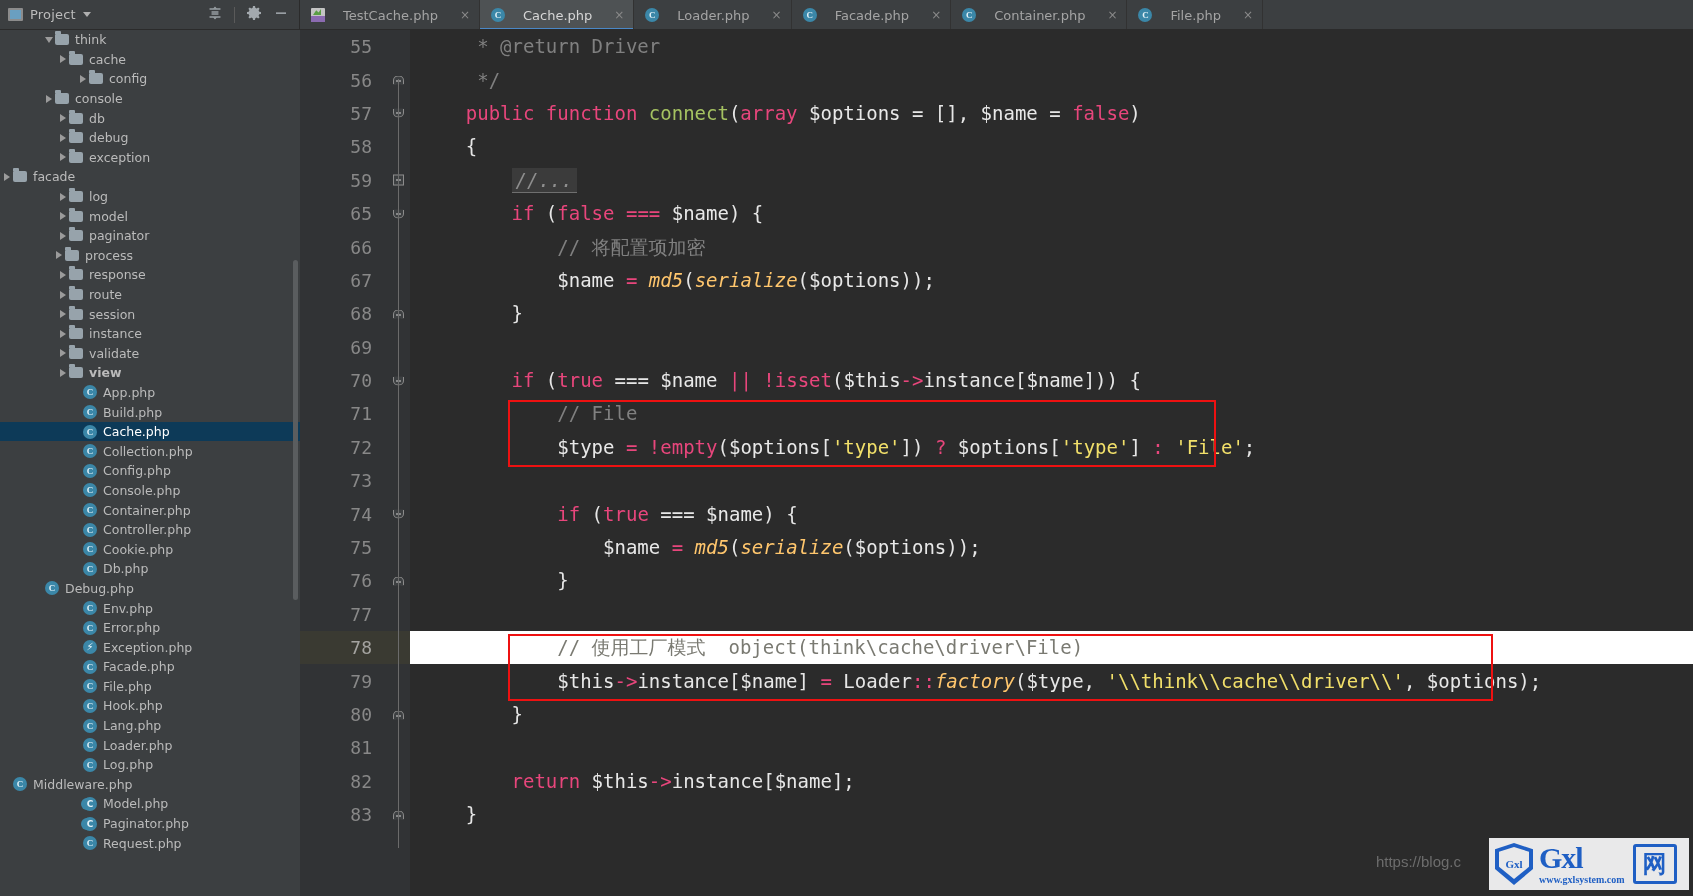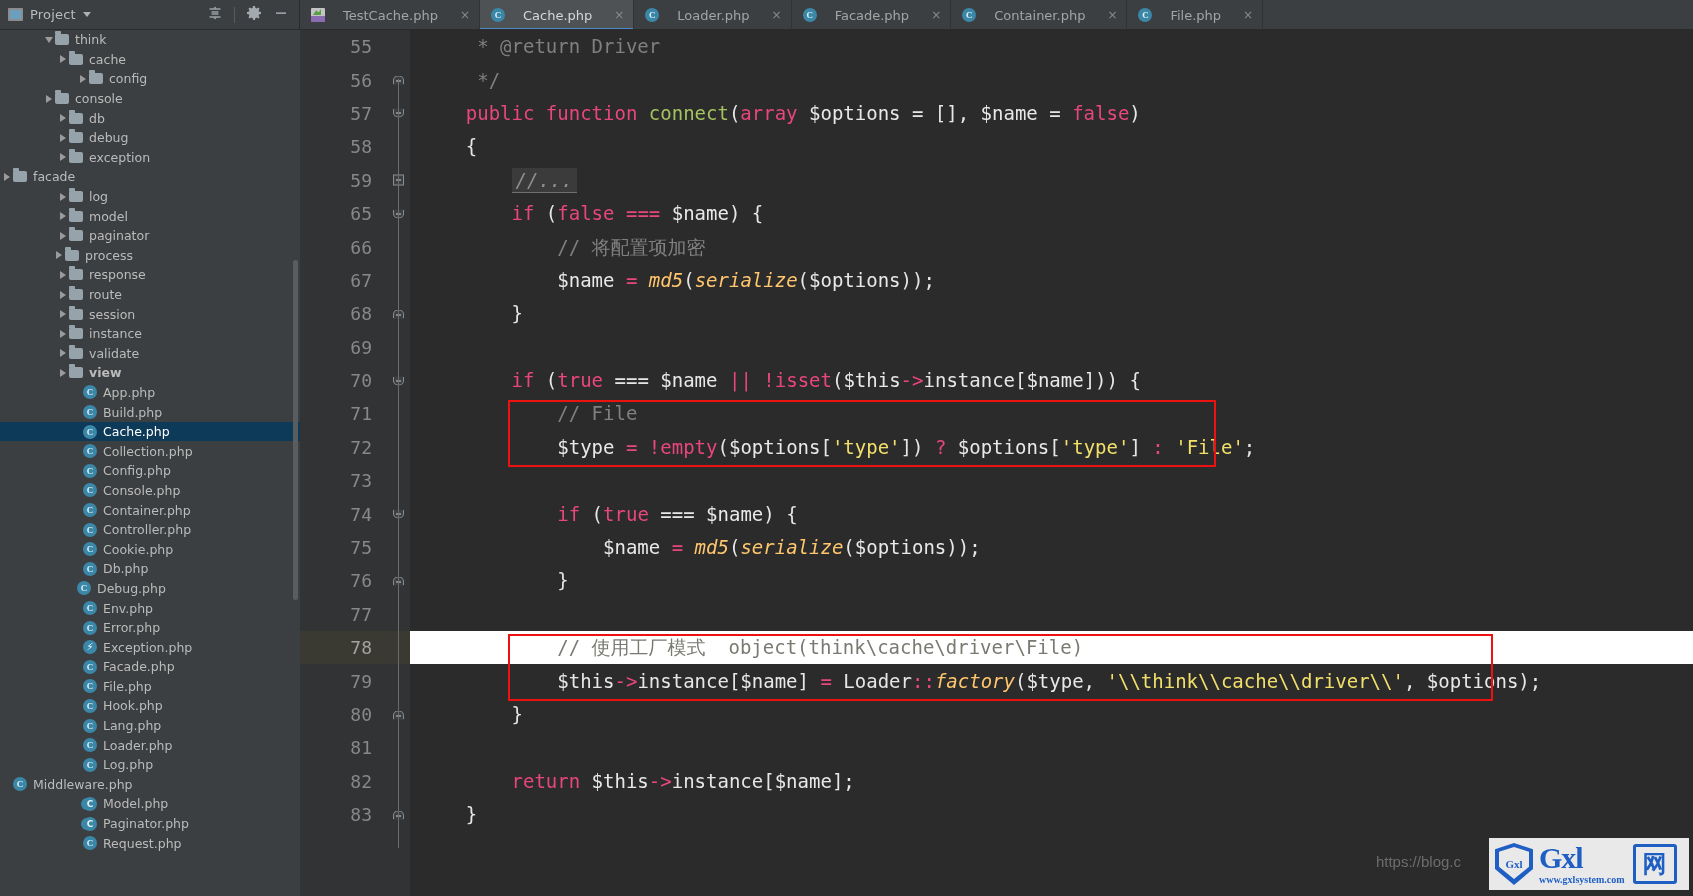--- a/index.html
+++ b/index.html
@@ -657,21 +657,21 @@
         <div class="tree-row" style="padding-left: 70px;">
           <span class="tw"></span>
           <span class="ficon cls"></span>
           <span class="lbl">Cookie.php</span>
         </div>
         <div class="tree-row" style="padding-left: 70px;">
           <span class="tw"></span>
           <span class="ficon cls"></span>
           <span class="lbl">Db.php</span>
         </div>
-        <div class="tree-row" style="padding-left: 64px;">
+        <div class="tree-row" style="padding-left: 32px;">
           <span class="tw"></span>
           <span class="ficon cls"></span>
           <span class="lbl">Debug.php</span>
         </div>
         <div class="tree-row" style="padding-left: 70px;">
           <span class="tw"></span>
           <span class="ficon cls"></span>
           <span class="lbl">Env.php</span>
         </div>
         <div class="tree-row" style="padding-left: 70px;">

